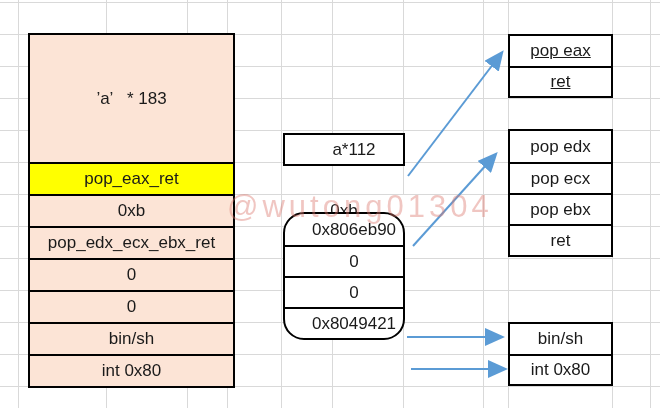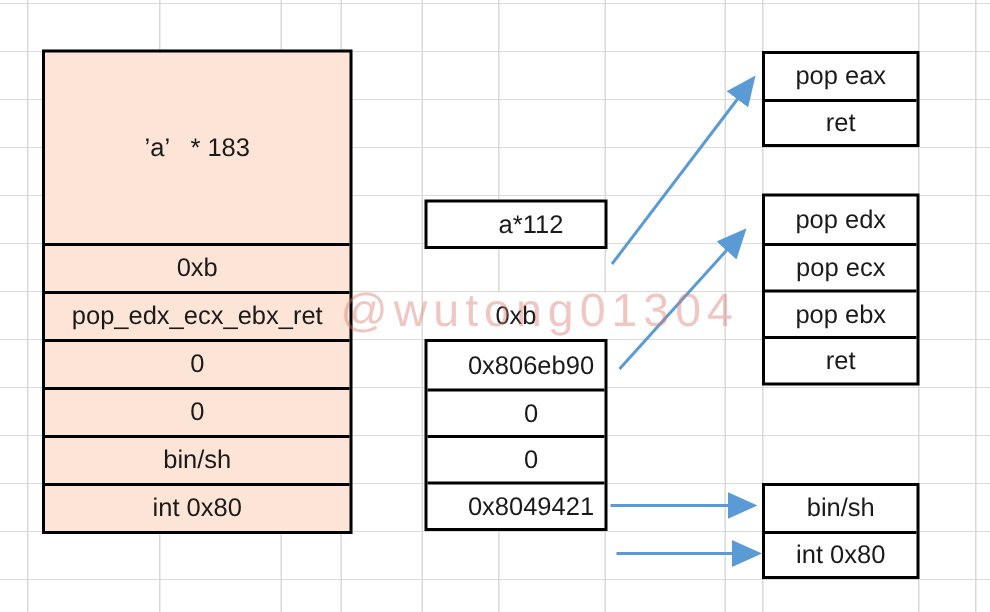--- a/index.html
+++ b/index.html
@@ -40,39 +40,39 @@
     font-size:17px;white-space:pre;
   }
   .prow.tall{height:127px;border-top:none;}
   .prow.yellow{background:#FFFF00;}
   
   .mgroup{
     position:absolute;left:283px;width:122px;
     border:2px solid #000;box-sizing:border-box;background:#fff;z-index:2;
   }
   .mg1{top:133px;}
-  .mg2{top:226px;}
+  .mg2{top:212px;border-radius:21px;}
   .mrow{
     box-sizing:border-box;border-top:2px solid #000;
     display:flex;align-items:center;justify-content:center;font-size:17px;padding-left:20px;
   }
   .mrow:first-child{border-top:none;}
   .mg1 .mrow{height:29px;}
   .mg2 .mrow{height:31px;}
   .loose{
     position:absolute;left:283px;top:195px;width:122px;height:31px;
     display:flex;align-items:center;justify-content:center;
     font-size:17px;background:#fff;z-index:2;
   }
   
   .gbox{
     position:absolute;left:508px;width:105px;
     border:2px solid #000;box-sizing:border-box;background:#fff;z-index:2;
   }
-  .g1{top:34px;}
+  .g1{top:34px;text-decoration:underline;}
   .g2{top:129px;}
   .g3{top:322px;}
   .grow{
     box-sizing:border-box;border-top:2px solid #000;
     display:flex;align-items:center;justify-content:center;font-size:17px;
   }
   .grow:first-child{border-top:none;}
   .g1 .grow{height:30px;}
   .g2 .grow{height:31px;}
   .g3 .grow{height:30px;}
@@ -86,20 +86,21 @@
     white-space:nowrap;pointer-events:none;
   }
 </style>
 </head>
 <body>
 
 <div class="canvas">
 
   <div class="ptable">
     <div class="prow tall">’a’   * 183</div>
+    <div class="prow yellow">pop_eax_ret</div>
     <div class="prow">0xb</div>
     <div class="prow">pop_edx_ecx_ebx_ret</div>
     <div class="prow">0</div>
     <div class="prow">0</div>
     <div class="prow">bin/sh</div>
     <div class="prow">int 0x80</div>
   </div>
 
   <div class="mgroup mg1">
     <div class="mrow">a*112</div>

